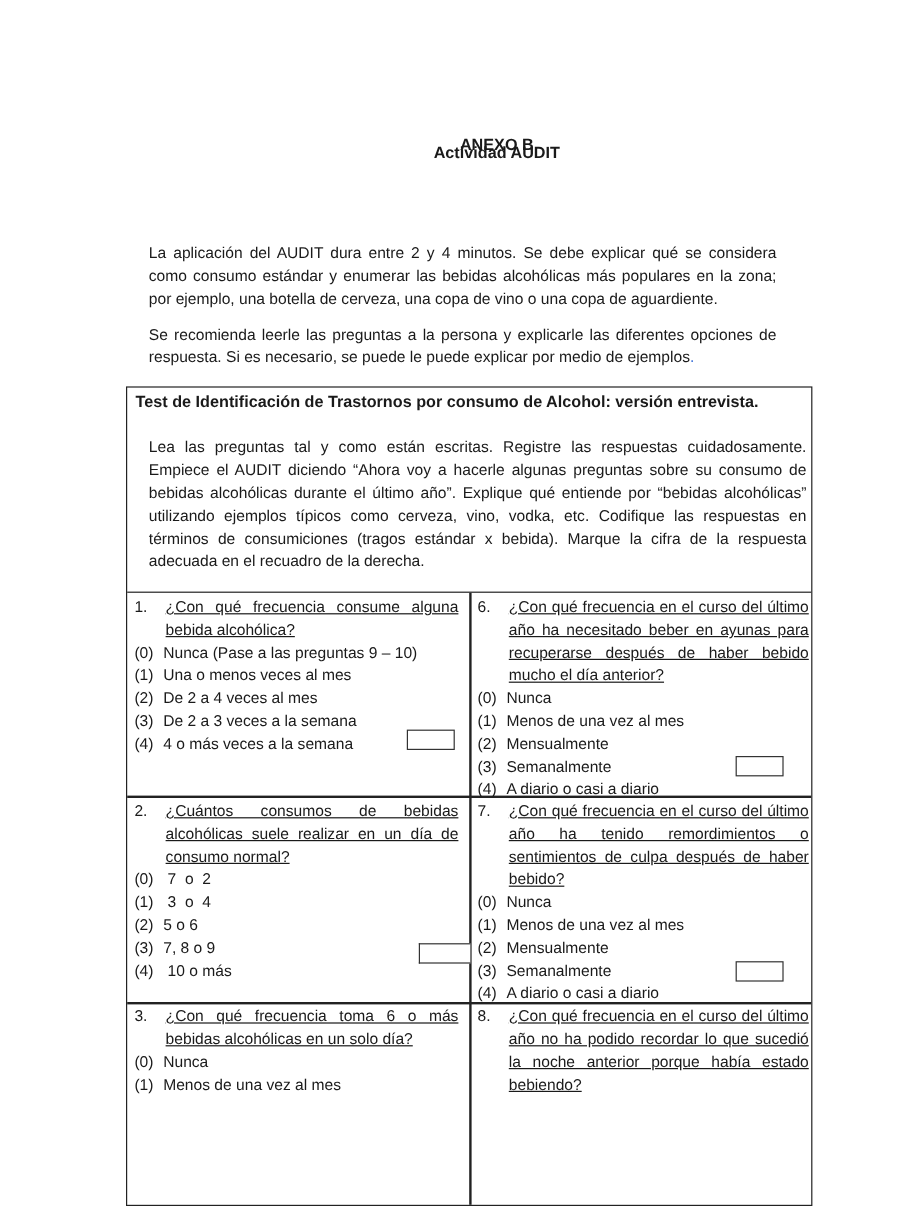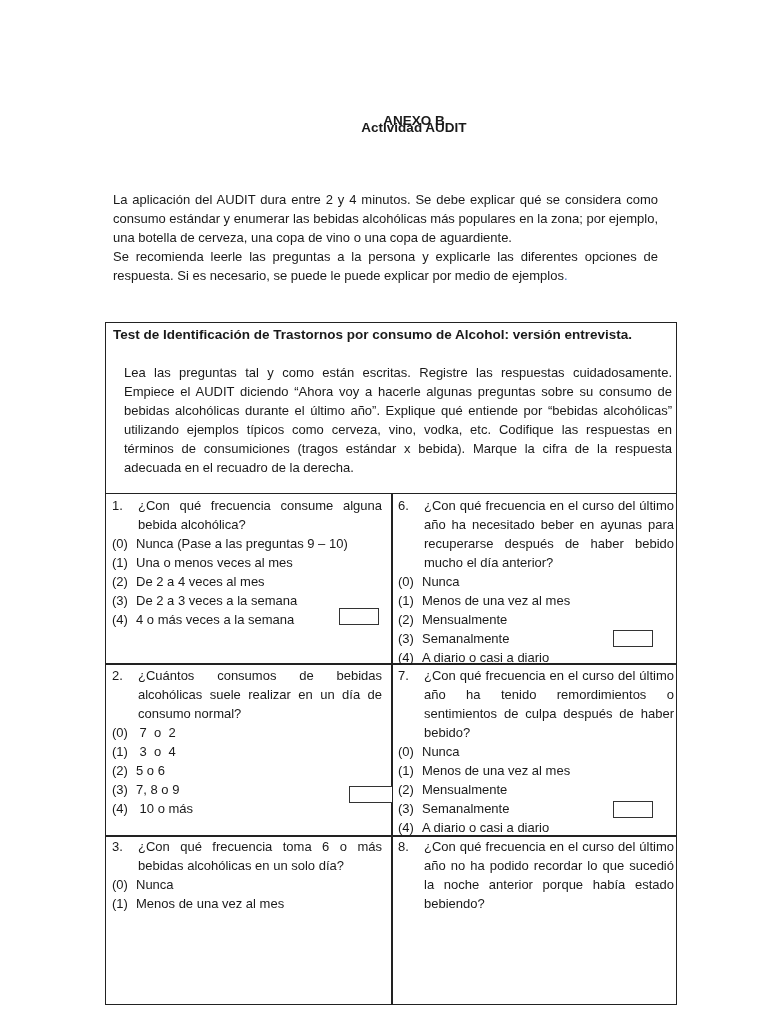--- a/index.html
+++ b/index.html
@@ -4,36 +4,36 @@
 <style>
   html, body { margin: 0; padding: 0; background: #ffffff; }
   body { width: 768px; height: 1024px; position: relative; overflow: hidden;
          font-family: "Liberation Sans", sans-serif; color: #1a1a1a; }
   .heading { position: absolute; left: 0; width: 768px; text-align: center;
              font-weight: bold; font-size: 13.5px; padding-left: 30px; }
   #h1 { top: 113px; }
   #h2 { top: 120px; }
   .intro { position: absolute; left: 113px; width: 545px; top: 190px;
            font-size: 13px; line-height: 19px; text-align: justify; }
-  .intro p { margin: 0; }
+  .intro p { margin: 11px; }
   .intro .dot-blue { color: #3a6fd8; }
 
   .box { position: absolute; left: 105px; top: 322px; width: 572px; height: 683px;
          border: 1.5px solid #222; box-sizing: border-box; }
   .box-head { position: absolute; left: 0; top: 0; width: 100%; height: 171px;
               border-bottom: 1.5px solid #222; box-sizing: border-box; }
   .box-title { position: absolute; left: 7px; top: 4px; font-weight: bold; font-size: 13.5px; }
   .box-instr { position: absolute; left: 7px; right: 4px; top: 40px;
                font-size: 13px; line-height: 19px; text-align: justify; margin-left: 11px; }
   .vline { position: absolute; left: 285px; top: 171px; bottom: 0; width: 1.5px; background: #222; }
   .hline { position: absolute; left: 0; right: 0; height: 1.5px; background: #222; }
   .cell { position: absolute; font-size: 13px; line-height: 19px; }
   .q { display: flex; }
   .q .num { width: 26px; flex: none; }
-  .q .txt { flex: 1; text-align: justify; text-align-last: left; }
+  .q .txt { flex: 1; text-align: justify; text-align-last: left; text-decoration: underline; }
   .opt { display: flex; white-space: nowrap; }
   .opt .code { width: 24px; flex: none; }
   .answer-box { position: absolute; width: 40px; height: 17px; border: 1px solid #333;
                 box-sizing: border-box; background: #fff; }
 </style>
 </head>
 <body>
 
 <div id="h1" class="heading">ANEXO B</div>
 <div id="h2" class="heading">Actividad AUDIT</div>

